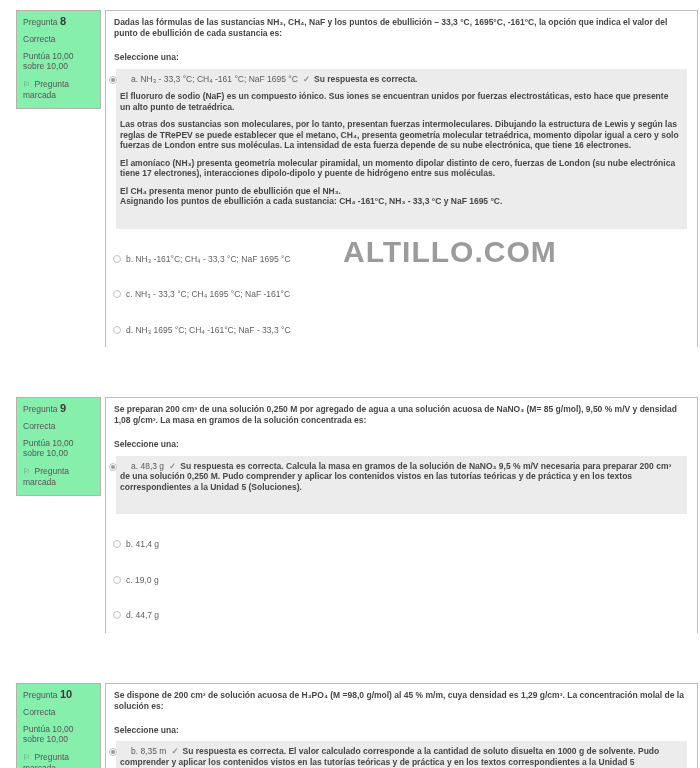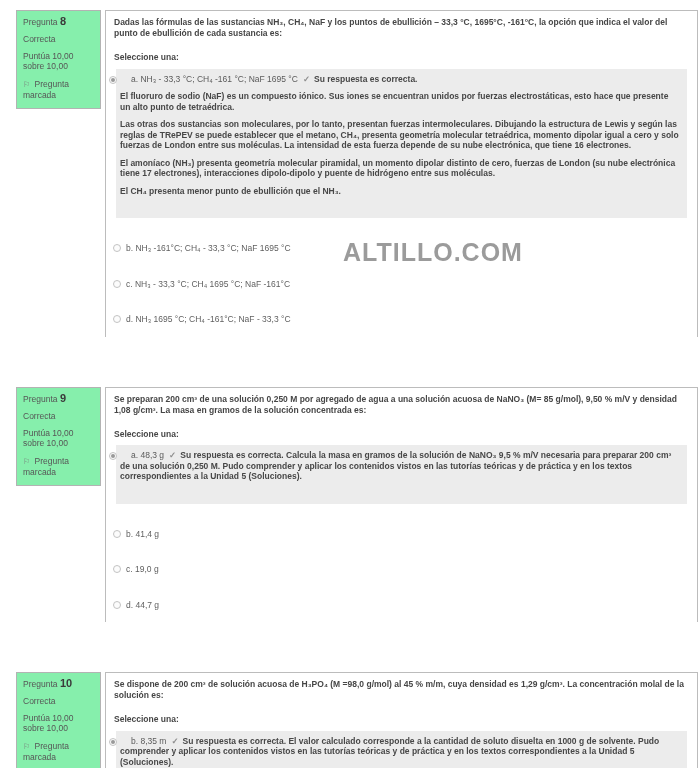--- a/index.html
+++ b/index.html
@@ -58,21 +58,21 @@
   .answer-feedback .line{display:block;text-indent:0;}
   .check{color:#8f8f8f;font-weight:bold;padding:0 4px 0 5px;}
 
   
   .opt{position:relative;padding-left:14px;margin-top:25px;color:#5f5f5f;}
   .opt .radio{position:absolute;left:1px;top:1px;}
   .opt.pre{margin-top:0;margin-bottom:7px;}
 
   .watermark{
     position:absolute;left:237px;top:236px;
-    font-size:25px;font-weight:800;letter-spacing:1px;color:#9b9b9b;
+    font-size:30px;font-weight:800;letter-spacing:1px;color:#9b9b9b;
   }
 </style>
 </head>
 <body>
 
 <div class="question first">
   <div class="info-box">
     <div class="q-no">
       <span>Pregunta</span>
       <span class="num">8</span>
@@ -94,20 +94,21 @@
     <div class="answer-feedback">
       <span class="radio sel"></span>
       <div class="opt-row">
         <span class="opt-text">a. NH₃ - 33,3 °C; CH₄ -161 °C; NaF 1695 °C</span><span class="check">✓</span><span class="correct-msg">Su respuesta es correcta.</span>
       </div>
       <p>El fluoruro de sodio (NaF) es un compuesto iónico. Sus iones se encuentran unidos por fuerzas electrostáticas, esto hace que presente un alto punto de tetraédrica.</p>
       <p>Las otras dos sustancias son moleculares, por lo tanto, presentan fuerzas intermoleculares. Dibujando la estructura de Lewis y según las reglas de TRePEV se puede establecer que el metano, CH₄, presenta geometría molecular tetraédrica, momento dipolar igual a cero y solo fuerzas de London entre sus moléculas. La intensidad de esta fuerza depende de su nube electrónica, que tiene 16 electrones.</p>
       <p>El amoníaco (NH₃) presenta geometría molecular piramidal, un momento dipolar distinto de cero, fuerzas de London (su nube electrónica tiene 17 electrones), interacciones dipolo-dipolo y puente de hidrógeno entre sus moléculas.</p>
       <p>
         <span class="line">El CH₄ presenta menor punto de ebullición que el NH₃.</span>
+        <span class="line">Asignando los puntos de ebullición a cada sustancia: CH₄ -161°C, NH₃ - 33,3 °C y NaF 1695 °C.</span>
       </p>
     </div>
 
     <div class="opt">
       <span class="radio"></span>
       <span>b. NH₃ -161°C; CH₄ - 33,3 °C; NaF 1695 °C</span>
     </div>
     <div class="opt">
       <span class="radio"></span>
       <span>c. NH₃ - 33,3 °C; CH₄ 1695 °C; NaF -161°C</span>

